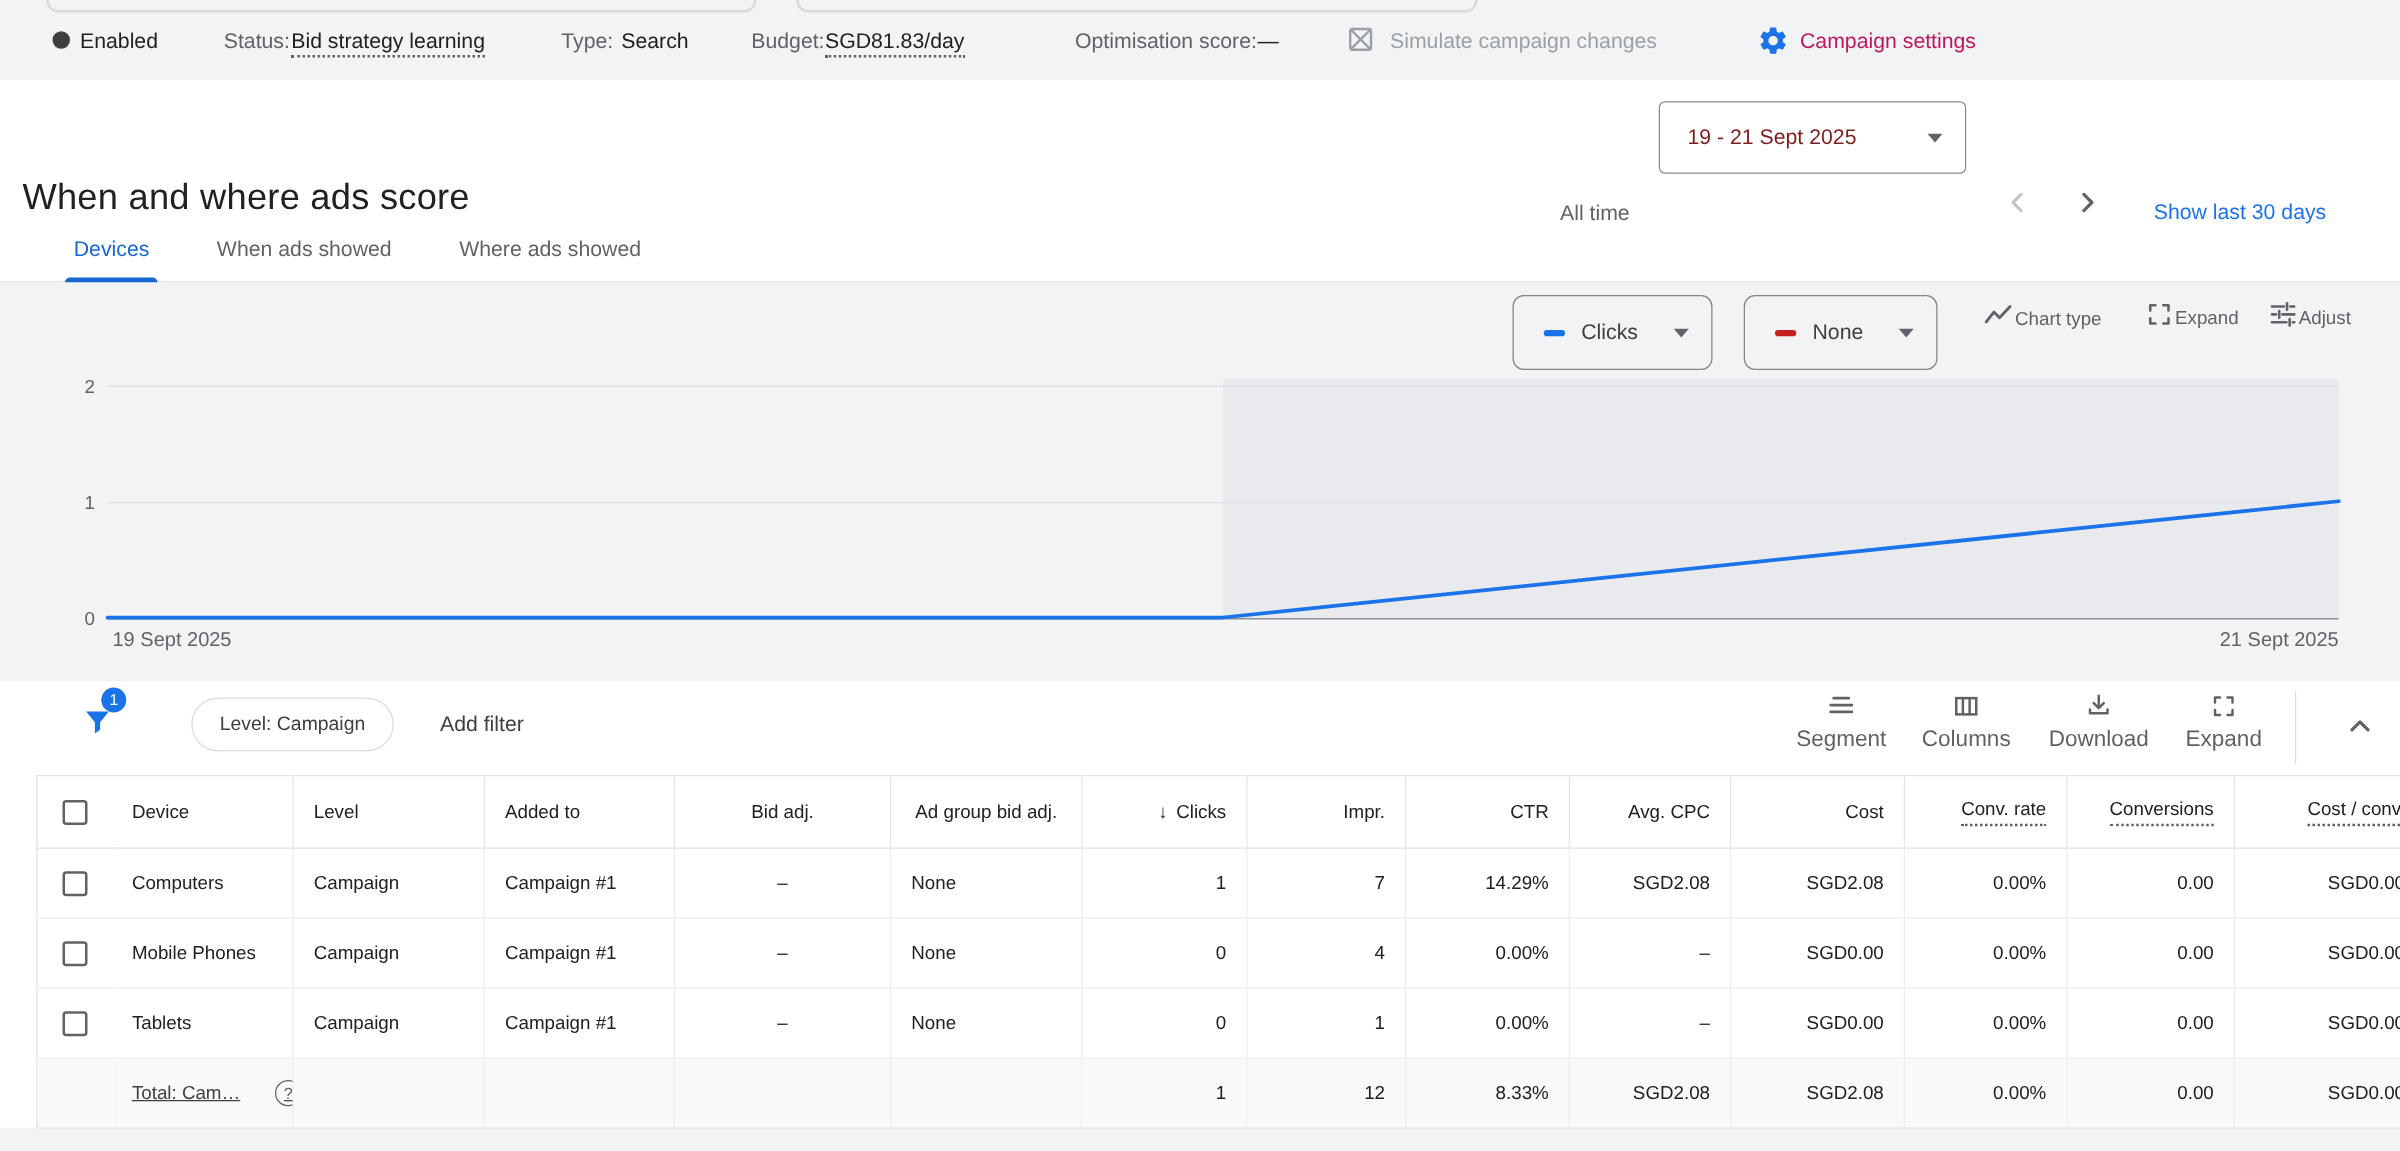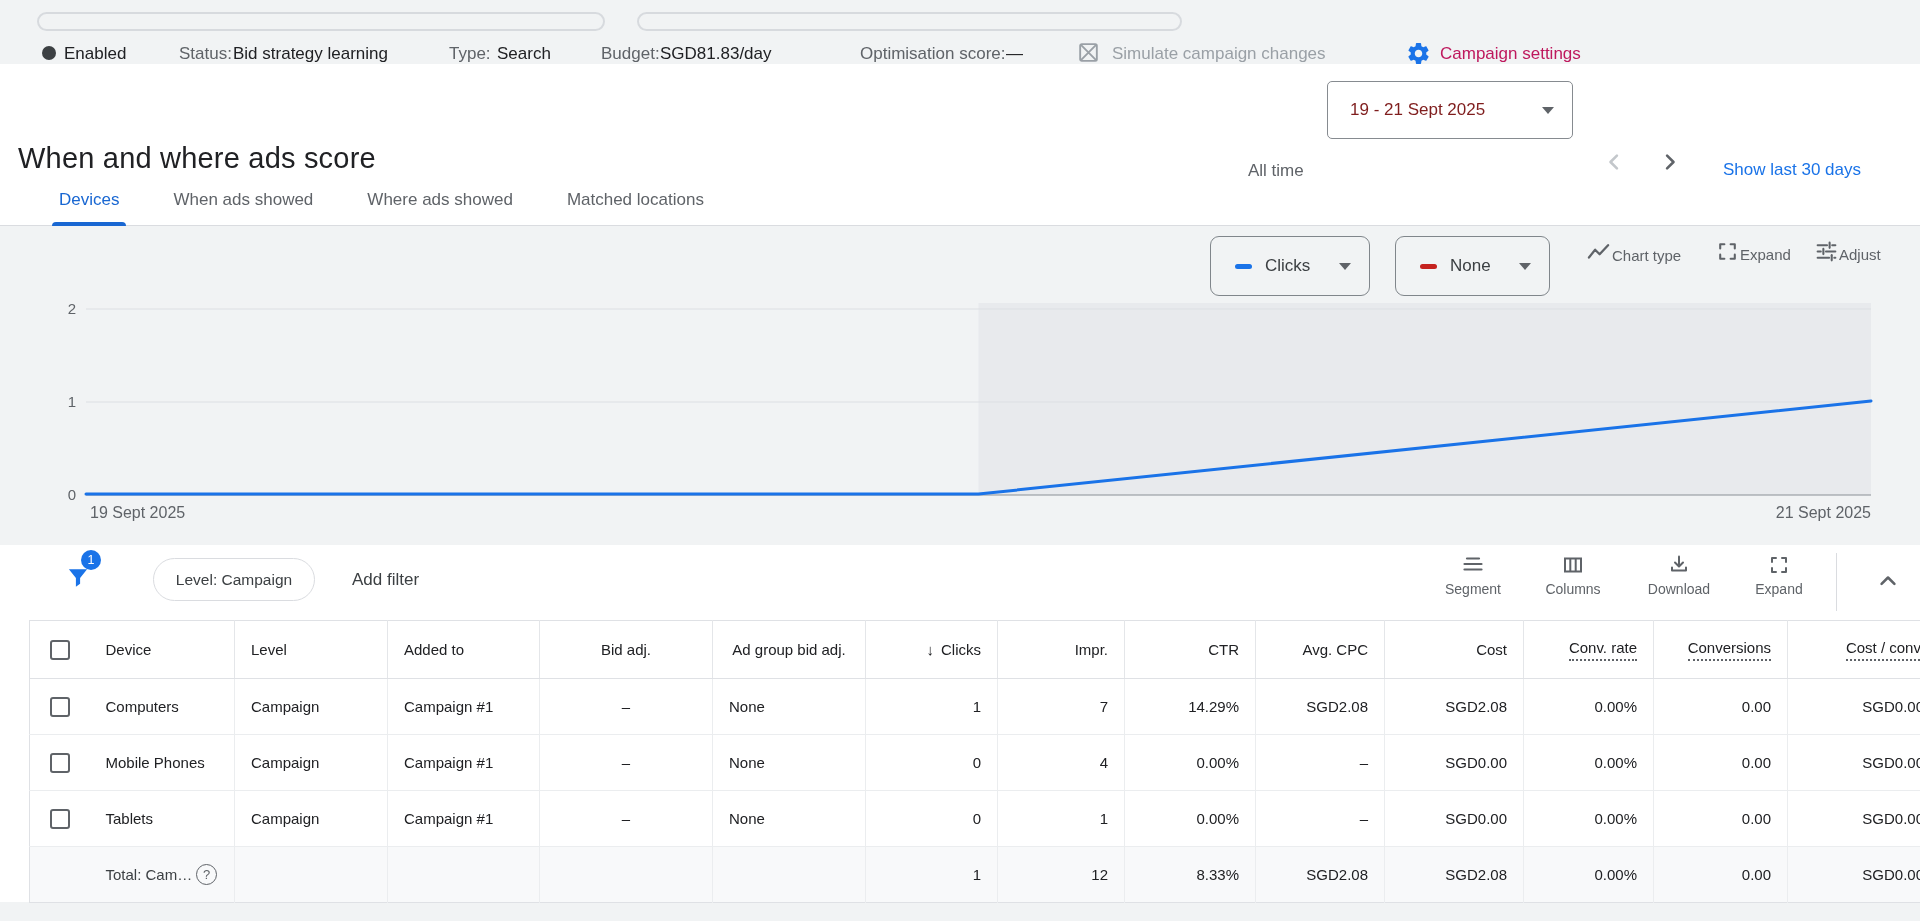--- a/index.html
+++ b/index.html
@@ -3,21 +3,21 @@
 <meta charset="utf-8">
 <style>
   * { margin:0; padding:0; box-sizing:border-box; }
   html,body { width:1920px; height:921px; overflow:hidden; }
   body {
     font-family:"Liberation Sans","DejaVu Sans",sans-serif;
     background:#f1f3f4; color:#202124; position:relative;
   }
 
   
-  #topbar { position:absolute; left:0; top:0; width:1920px; height:64px; background:#f1f3f4;margin-top:21px; }
+  #topbar { position:absolute; left:0; top:0; width:1920px; height:64px; background:#f1f3f4; }
   .ghost-tab { position:absolute; top:-9px; height:19px; border:2px solid #d7dade; border-radius:10px; background:transparent; }
   .tb-item { position:absolute; top:23px; font-size:17px; line-height:20px; white-space:nowrap; }
   .tb-label { color:#5f6368; }
   .tb-value { color:#202124; }
   .dotted-u { border-bottom:2px dotted #5f6368; padding-bottom:2px; }
   .status-dot { position:absolute; left:42px; top:25px; width:14px; height:14px; border-radius:50%; background:#3c4043; }
   .disabled-btn { color:#9aa0a6; }
   .settings-btn { color:#be185d; font-weight:500; }
   .tb-icon { position:absolute; top:19px; width:25px; height:25px; }
 
@@ -45,39 +45,39 @@
   .chart-btn .lbl { font-size:15px; color:#5f6368; margin-top:6px; white-space:nowrap; }
   .x-label { position:absolute; top:278px; font-size:16px; color:#5f6368; }
 
   
   #panel { position:absolute; left:0; top:545px; width:1920px; height:357px; background:#ffffff; }
   #funnel-wrap { position:absolute; left:64px; top:12px; width:46px; height:46px; cursor:pointer; }
   #filter-badge { position:absolute; left:17px; top:-7px; width:20px; height:20px; background:#1a73e8; border-radius:50%; color:#fff; font-size:12.5px; font-weight:500; display:flex; align-items:center; justify-content:center; }
   #level-pill { position:absolute; left:153px; top:13px; width:162px; height:43px; border:1px solid #dadce0; border-radius:22px; display:flex; align-items:center; justify-content:center; font-size:15.5px; color:#3c4043; cursor:pointer; background:#fff; }
   #add-filter { position:absolute; left:352px; top:25px; font-size:17px; color:#3c4043; cursor:pointer; }
   .tool-btn { position:absolute; top:8px; display:flex; flex-direction:column; align-items:center; cursor:pointer; }
-  .tool-btn .lbl { font-size:14px; color:#5f6368; margin-top:4px; white-space:nowrap; }
+  .tool-btn .lbl { font-size:18px; color:#5f6368; margin-top:4px; white-space:nowrap; }
   #tool-divider { position:absolute; left:1836px; top:8px; width:1px; height:58px; background:#dadce0; }
   #collapse-btn { position:absolute; left:1874px; top:22px; width:28px; height:28px; cursor:pointer; }
 
   
   #data-table { position:absolute; left:29px; top:75px; width:1911px; border-collapse:collapse; table-layout:fixed; background:#fff; font-size:15px; }
   #data-table th, #data-table td { padding:0 16px; white-space:nowrap; overflow:hidden; }
   #data-table thead th { height:58px; font-weight:500; color:#202124; border-bottom:1px solid #dfe1e5; }
   #data-table tbody td { height:56px; color:#202124; }
   #data-table tbody tr { border-bottom:1px solid #ebedef; }
   #data-table { border:1px solid #dfe1e5; }
   #data-table .sep { border-left:1px solid #ebedef; }
   #data-table thead .sep { border-left:1px solid #e4e6e9; }
   #data-table tr.total-row { background:#f8f9fa; border-top:1px solid #dfe1e5; border-bottom:none; }
   .l { text-align:left; } .r { text-align:right; } .c { text-align:center; }
   .checkbox { width:20px; height:20px; border:2px solid #5f6368; border-radius:3px; background:#fff; cursor:pointer; display:inline-block; vertical-align:middle; }
   .dotted-h { display:inline-block; border-bottom:2px dotted #5f6368; padding-bottom:3px; }
   .sort-arrow { color:#202124; margin-right:7px; font-size:15px; }
-  .total-label-wrap { display:inline-flex; align-items:center; gap:4px; color:#3c4043; }
+  .total-label-wrap { display:inline-flex; align-items:center; gap:28px; color:#3c4043;text-decoration:underline; }
   .help-icon { width:21px; height:21px; border:1.6px solid #5f6368; border-radius:50%; color:#5f6368; font-size:13px; display:inline-flex; align-items:center; justify-content:center; font-weight:500; cursor:pointer; flex:none; }
 </style>
 </head>
 <body>
 
 <div id="topbar">
   <div class="ghost-tab" style="left:37px; width:568px;"></div>
   <div class="ghost-tab" style="left:637px; width:545px;"></div>
 
   <span class="status-dot"></span>
@@ -120,21 +120,20 @@
   </svg>
   <svg class="nav-chev" style="left:1656px;" viewBox="0 0 24 24">
     <polyline points="9.5,6.5 15,12 9.5,17.5" fill="none" stroke="#5f6368" stroke-width="2.2" stroke-linecap="round" stroke-linejoin="round"></polyline>
   </svg>
   <span id="show-last">Show last 30 days</span>
 
   <div id="tabs">
     <div class="tab active"><span>Devices</span><span class="underline"></span></div>
     <div class="tab"><span>When ads showed</span></div>
     <div class="tab"><span>Where ads showed</span></div>
-    <div class="tab"><span>Matched locations</span></div>
   </div>
 </div>
 
 <div id="chart-sec">
   <svg id="chart-svg" width="1920" height="319">
       <rect x="978.5" y="77" width="892.5" height="192" fill="#e8eaed"></rect>
       <text x="76" y="274" text-anchor="end" font-size="15" fill="#5f6368" font-family="Liberation Sans, DejaVu Sans, sans-serif">0</text>
       <line x1="86" y1="176" x2="1871" y2="176" stroke="#dcdfe3" stroke-width="1"></line>
       <text x="76" y="181" text-anchor="end" font-size="15" fill="#5f6368" font-family="Liberation Sans, DejaVu Sans, sans-serif">1</text>
       <line x1="86" y1="83" x2="1871" y2="83" stroke="#dcdfe3" stroke-width="1"></line>

